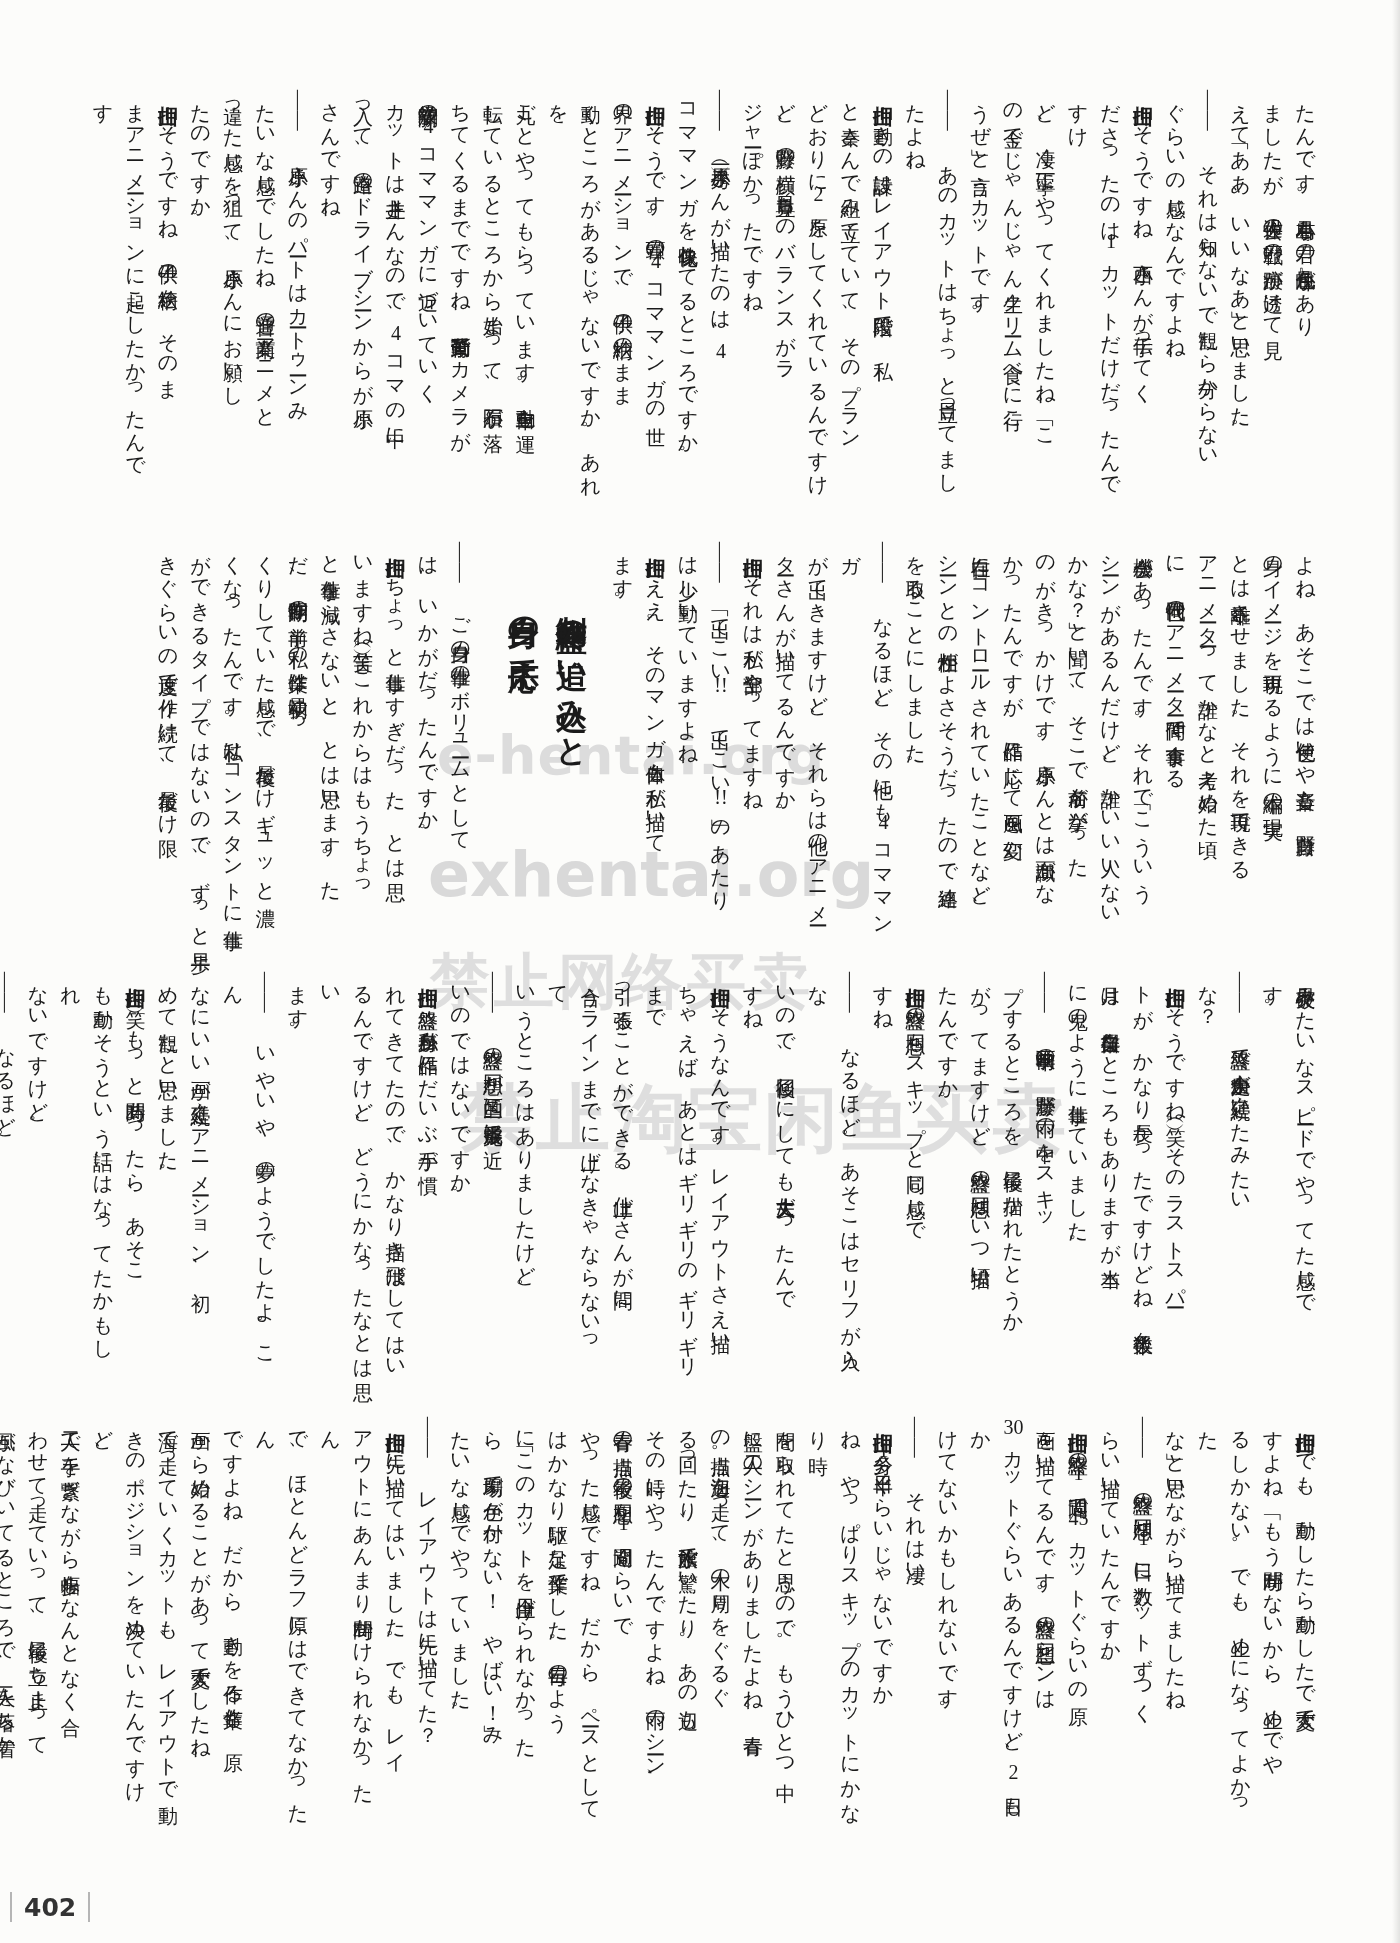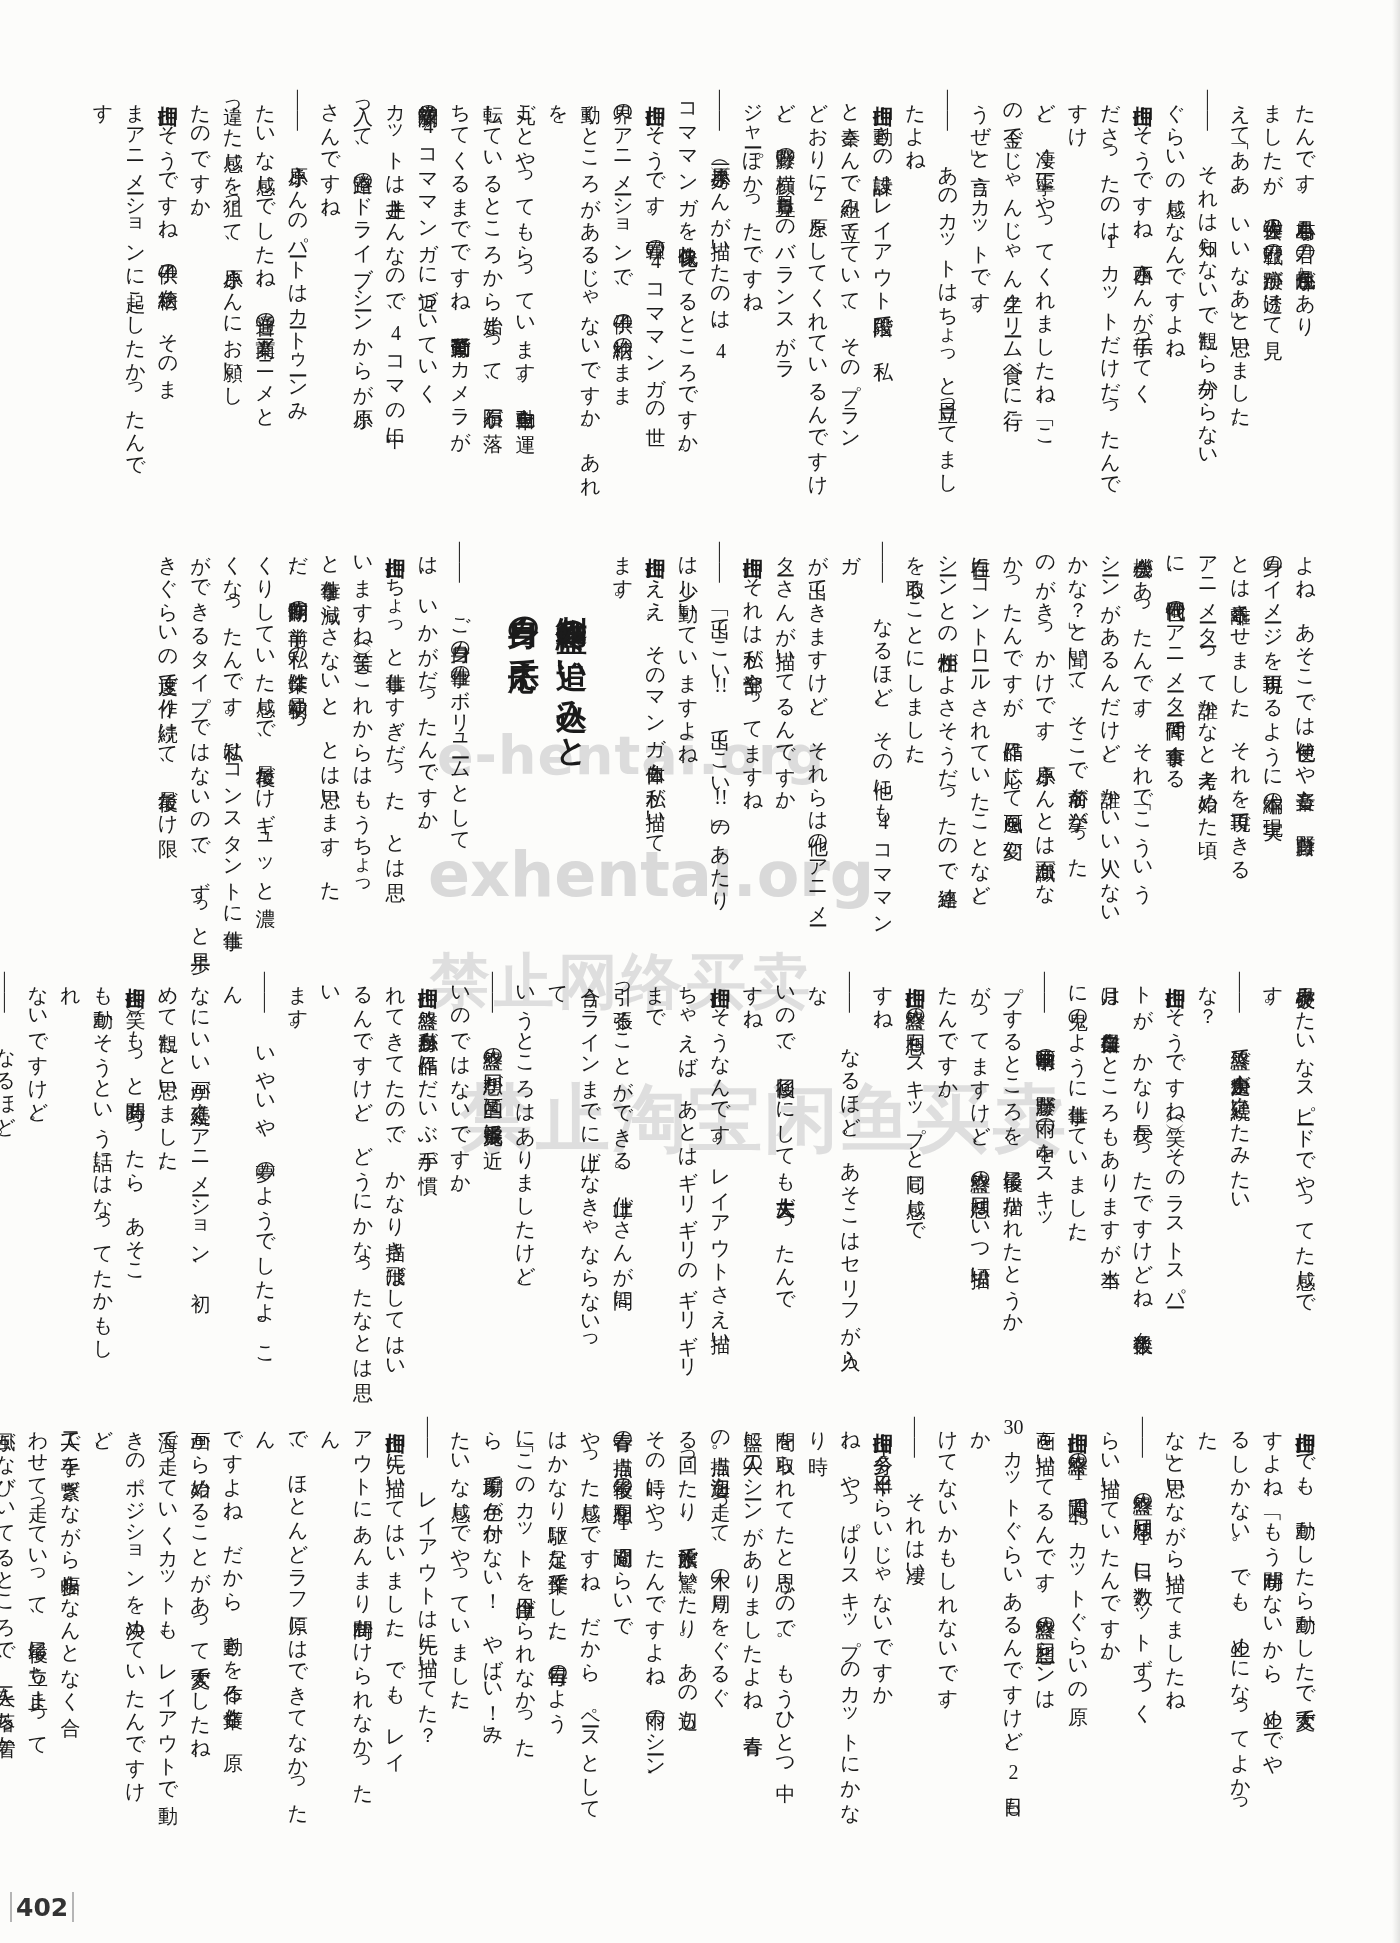--- a/index.html
+++ b/index.html
@@ -44,21 +44,21 @@
     position:absolute;z-index:1;white-space:nowrap;
     font-family:"DejaVu Sans","Liberation Sans",sans-serif;font-weight:700;
   }
   .wm-e1{left:437px;top:724px;font-size:54px;color:#dcdcdc;letter-spacing:1px;}
   .wm-e2{left:428px;top:838px;font-size:62px;color:#d9d9d9;}
   .wm-c1{left:430px;top:942px;font-size:60px;color:#dedede;letter-spacing:4px;}
   .wm-c2{left:428px;top:1070px;font-size:74px;color:#dedede;letter-spacing:2px;margin-left:32px;}
   
   .pageno{
     position:absolute;left:10px;top:1892px;
-    display:flex;align-items:center;gap:4px;
+    display:flex;align-items:center;gap:12px;
     font-family:"DejaVu Sans","Liberation Sans",sans-serif;
     font-size:25px;font-weight:700;color:#333;
   }
   .bar{display:inline-block;width:2px;height:30px;background:#b5b5b5;}
   
   .edge{
     position:absolute;right:0;top:0;width:8px;height:100%;
     background:linear-gradient(to left,rgba(0,0,0,0.10),rgba(0,0,0,0));
     z-index:3;
   }

